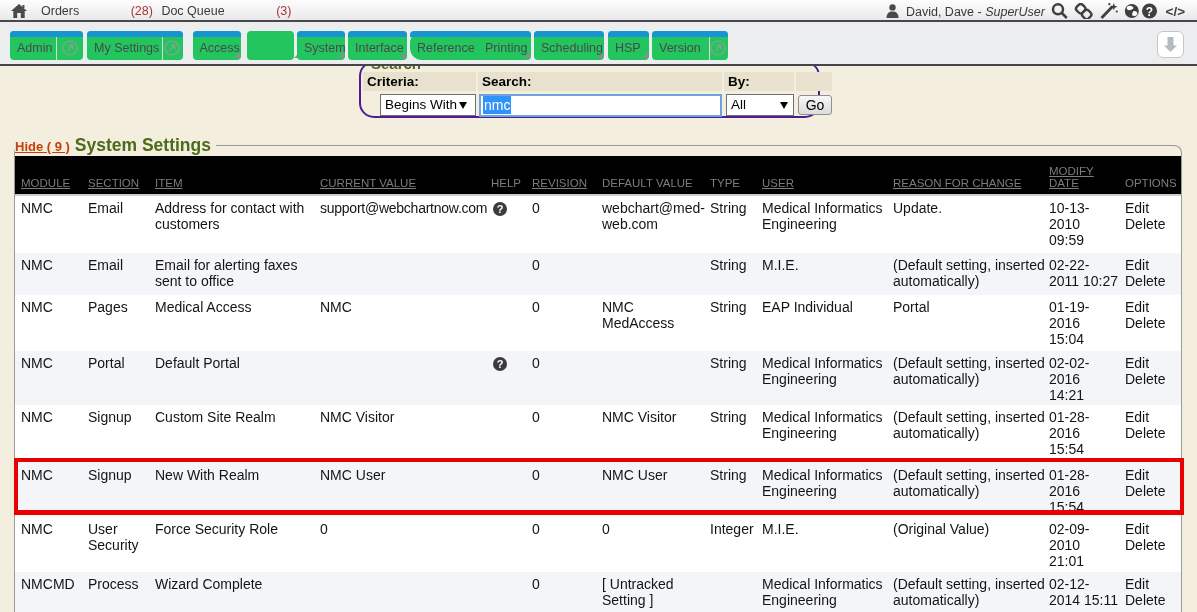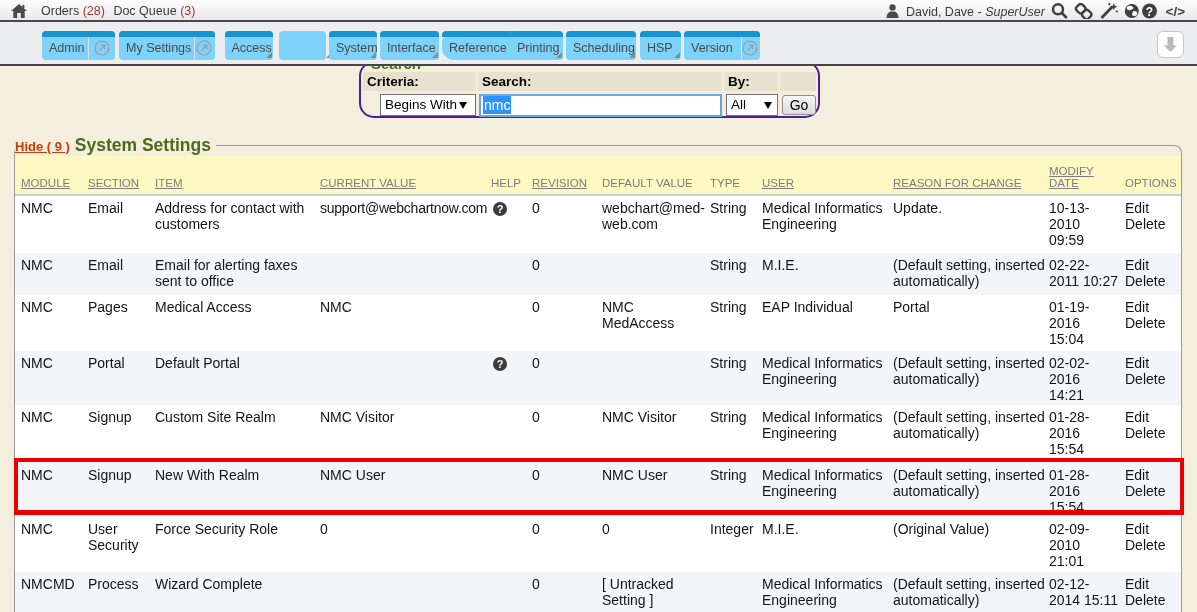--- a/index.html
+++ b/index.html
@@ -3,27 +3,27 @@
 <meta charset="utf-8">
 <style>
 * { margin:0; padding:0; box-sizing:border-box; }
 html,body { width:1197px; height:612px; overflow:hidden; }
 body { font-family:"Liberation Sans", sans-serif; background:#f4eedf; position:relative; }
 
 
 #topbar { position:absolute; left:0; top:0; width:1197px; height:22px;
   background:linear-gradient(#fdfdfe,#e9e9ec); border-bottom:2px solid #48484c; z-index:40; }
 #topbar .lnk { position:absolute; top:4px; font-size:12.5px; color:#3a3a3a; }
-#topbar .red { color:#a93434; }
+#topbar .red { color:#a93434;margin-left:48px; }
 #homeico { position:absolute; left:11px; top:4px; }
 
 
 #toolbar { position:absolute; left:0; top:22px; width:1197px; height:44px;
   background:#ecedee; border-bottom:2px solid #46464a; z-index:30; }
-.tab { position:absolute; top:9px; height:28.5px; background:#7dd3fc; border-radius:4px;margin-left:32px; }
+.tab { position:absolute; top:9px; height:28.5px; background:#22c55e; border-radius:4px; }
 .tab .cap { height:6px; background:#1795d3; border-radius:4px 4px 0 0; }
 .tab .lbl { position:relative; height:22.5px; line-height:22px; font-size:12.5px; color:#4a4a4a; text-align:left; padding-left:7px; white-space:nowrap; }
 .tab .tri { position:absolute; width:0; height:0; border-bottom:6px solid #8d8d8d; border-left:6px solid transparent; right:1px; bottom:2px; }
 .tab .div { position:absolute; top:0; bottom:0; width:1px; background:#ddd; }
 .tab .circ { position:absolute; top:3px; }
 #dlbtn { position:absolute; left:1157px; top:31px; width:27px; height:27px; background:#fff;
   border:1px solid #c6c6c6; border-radius:6px; z-index:31; text-align:center; }
 
 
 #searchfs { position:absolute; left:359px; top:61px; width:461px; height:56.5px;
@@ -40,21 +40,21 @@
 #sinput .selx { background:#2f93fb; color:#fff; padding:1px 1px; }
 #gobtn { width:34px; height:20px; border:1px solid #8f8f8f; border-radius:3px;
   background:linear-gradient(#f8f8f8,#dcdcdc); font-size:14px; color:#000; text-align:center; line-height:18px; }
 
 
 #sysfs { position:absolute; left:14px; top:134.5px; width:1168px; height:500px;
   border:1px solid #9a9a9a; border-bottom:none; border-radius:8px 8px 0 0; padding:0; }
 #sysfs legend { margin-left:0px; padding-right:5px; font-size:17.5px; font-weight:bold; color:#4c6b1b; white-space:nowrap; }
 #sysfs legend a { font-size:13px; color:#c2410c; font-weight:bold; text-decoration:underline; }
 #stbl { border-collapse:collapse; table-layout:fixed; width:1166px; }
-#stbl th { background:#fef9c3; font-size:11.5px; font-weight:normal; color:#7c7c7c; text-align:left;
+#stbl th { background:#000000; font-size:11.5px; font-weight:normal; color:#7c7c7c; text-align:left;
   vertical-align:bottom; padding:0 0 5px 6px; height:39px; border-bottom:2px solid #cdcdcd; white-space:nowrap; }
 #stbl th.u { text-decoration:underline; }
 #stbl td { background:#fff; font-size:14px; color:#141414; vertical-align:top; padding:4px 0 0 6px; line-height:16px; white-space:nowrap; }
 #stbl tr.alt td { background:#f4f5f8; }
 .qm { display:inline-block; width:14px; height:14px; border-radius:50%; background:#3c3c3c; color:#fff;
   font-size:11px; font-weight:bold; text-align:center; line-height:14px; margin-top:0px; }
 #stbl td.p6 { padding-top:7px; }
 #redbox { position:absolute; left:14px; top:457.5px; width:1170px; height:57.5px;
   border:4px solid #e90000; border-bottom-width:5px; z-index:5; }
 </style>
@@ -177,21 +177,21 @@
       <th style="width:37px;"></th>
     </tr>
     <tr>
       <td>
             <div class="sel" style="width:96px; margin-left:17px;">Begins With<span class="arr" style="right:8px;"></span></div>
           </td>
       <td>
             <div id="sinput" style="margin-left:1px;"><span class="selx">nmc</span></div>
           </td>
       <td>
-            <div class="sel" style="width:52px; margin-left:2px;">All<span class="arr" style="right:5px;"></span></div>
+            <div class="sel" style="width:68px; margin-left:2px;">All<span class="arr" style="right:5px;"></span></div>
           </td>
       <td>
             <div id="gobtn" style="margin-left:2px;">Go</div>
           </td>
     </tr>
   </tbody>
     </table>
 </div>
 <span id="slegend">Search</span>
 

